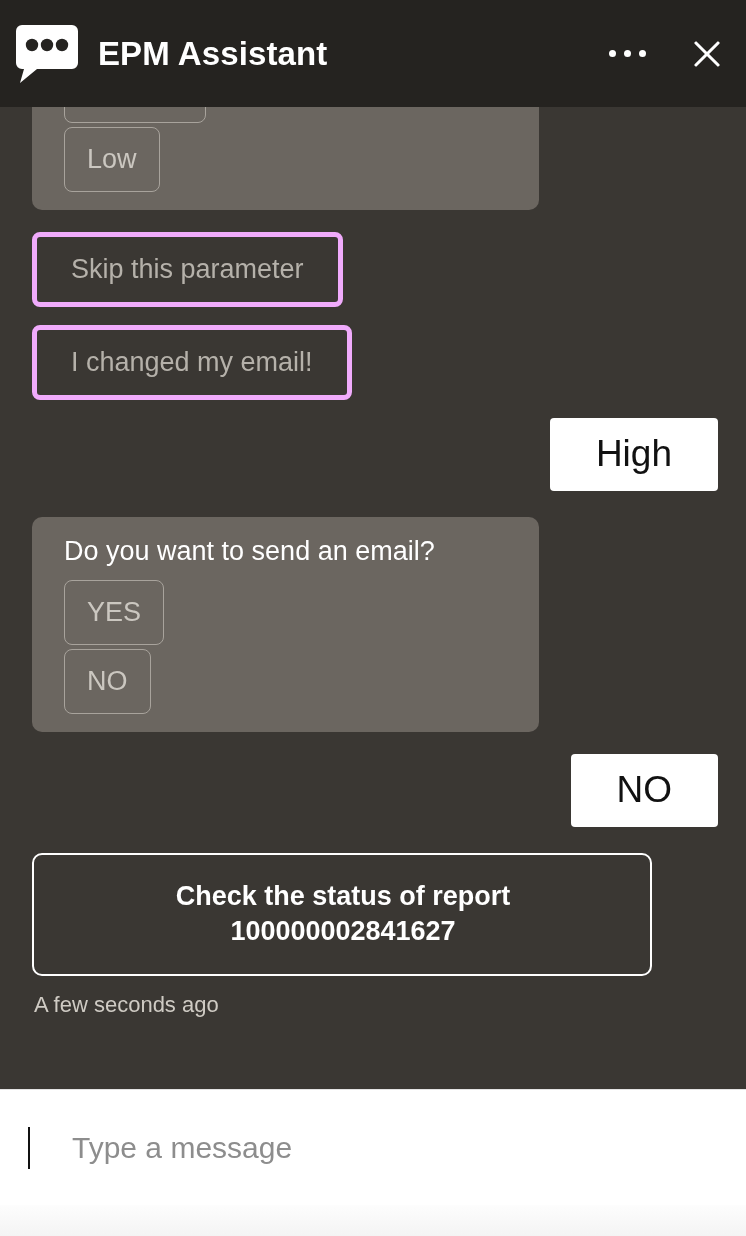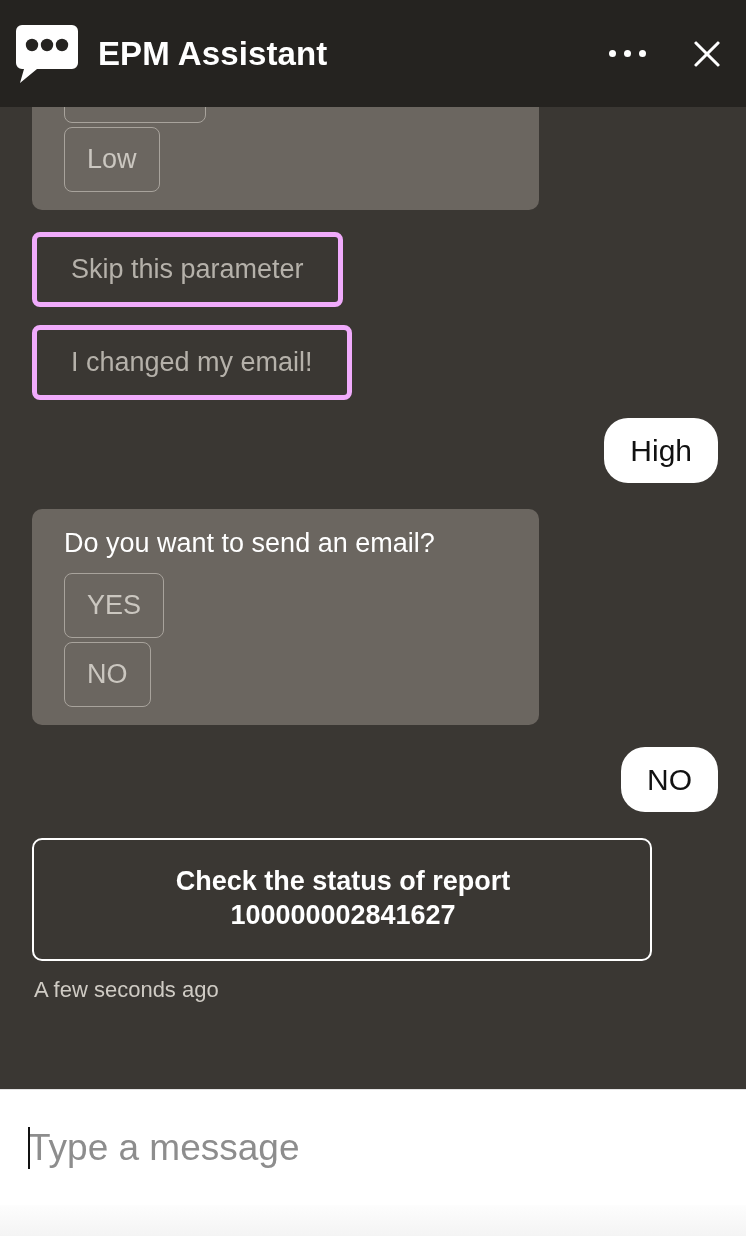--- a/index.html
+++ b/index.html
@@ -152,23 +152,23 @@
 
   
   .user-row {
     display: flex;
     justify-content: flex-end;
     margin-bottom: 26px;
   }
   .user-bubble {
     background: #ffffff;
     color: #111111;
-    font-size: 30px;
-    border-radius: 24px;
-    padding: 16px 26px;
+    font-size: 37px;
+    border-radius: 4px;
+    padding: 16px 46px;
     line-height: 1.1;
   }
 
   
   .suggest-card {
     display: block;
     border: 2px solid #ffffff;
     border-radius: 10px;
     background: transparent;
     color: #ffffff;
@@ -201,24 +201,25 @@
     padding: 0 28px;
     box-sizing: border-box;
     position: relative;
   }
   .composer-input {
     border: none;
     outline: none;
     background: transparent;
     width: 100%;
     font-family: "Liberation Sans", sans-serif;
-    font-size: 37px;
+    font-size: 30px;
     color: #0369a1;
     caret-color: #000000;
     padding: 0;
+    margin-left: 44px;
   }
   .composer-input::placeholder { color: #8d8d8d; opacity: 1; }
   .caret {
     position: absolute;
     left: 28px;
     top: 50%;
     transform: translateY(-50%);
     width: 2px;
     height: 42px;
     background: #111111;

